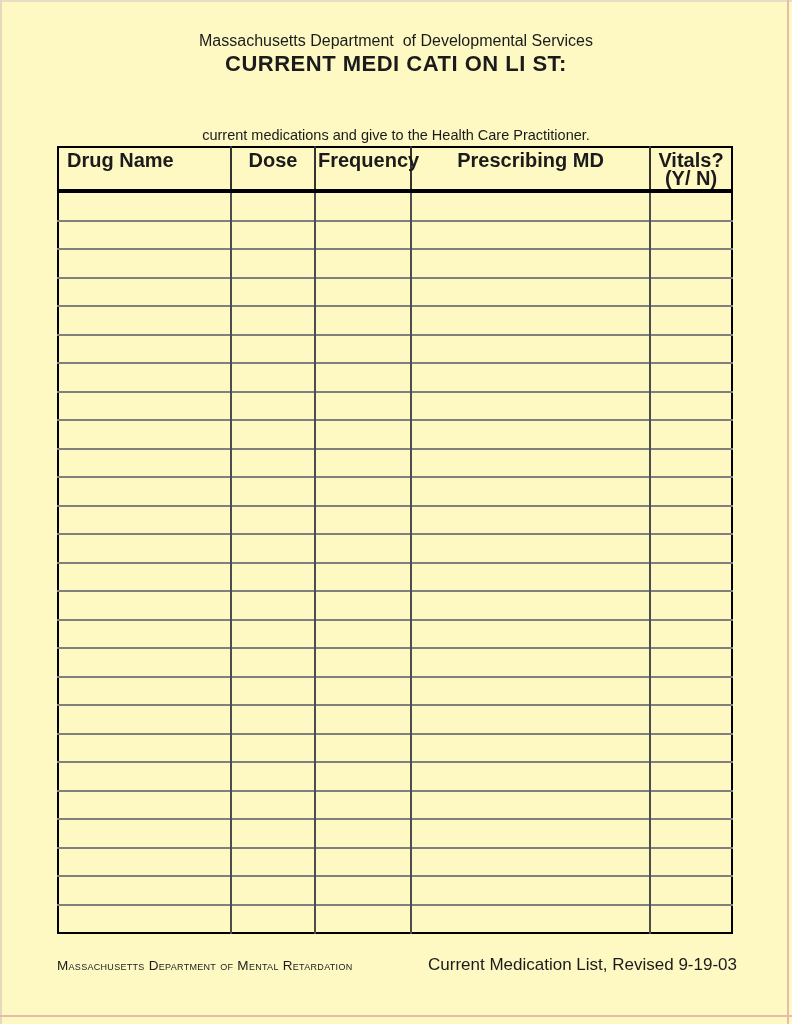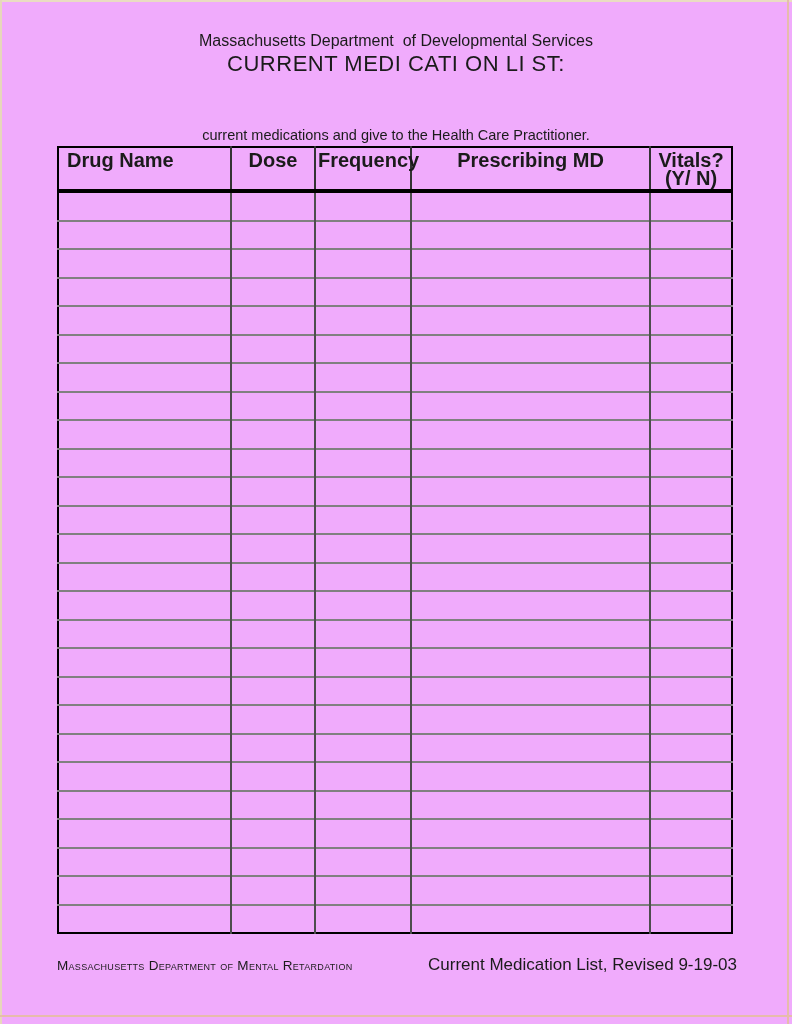--- a/index.html
+++ b/index.html
@@ -11,42 +11,42 @@
     width: 792px;
     height: 1024px;
     position: relative;
     font-family: "Liberation Sans", sans-serif;
     color: #1b1b1b;
     overflow: hidden;
   }
   .page {
     position: absolute;
     inset: 0;
-    background: #f0abfc;
+    background: #fef9c3;
   }
   
   .scan-top    { position:absolute; top:0; left:0; right:0; height:2px; background:#eadcc2; }
   .scan-left   { position:absolute; top:0; left:0; bottom:0; width:2px; background:#e7d7bb; }
   .scan-right  { position:absolute; top:0; right:3px; bottom:0; width:2px; background:#e6bcab; }
   .scan-bottom { position:absolute; left:0; right:0; bottom:7px; height:2px; background:#e6bcab; }
 
   .org-line {
     position: absolute;
     top: 32px; left: 0; right: 0;
     text-align: center;
     font-size: 16px;
     white-space: pre-wrap;
   }
   .doc-title {
     position: absolute;
     top: 51px; left: 0; right: 0;
     margin: 0;
     text-align: center;
     font-size: 22px;
-    font-weight: normal;
+    font-weight: bold;
     letter-spacing: 0.5px;
   }
   .intro {
     position: absolute;
     top: 92px; left: 0; right: 0;
     text-align: center;
     font-size: 14.5px;
     line-height: 17.5px;
     white-space: pre-wrap;
   }

